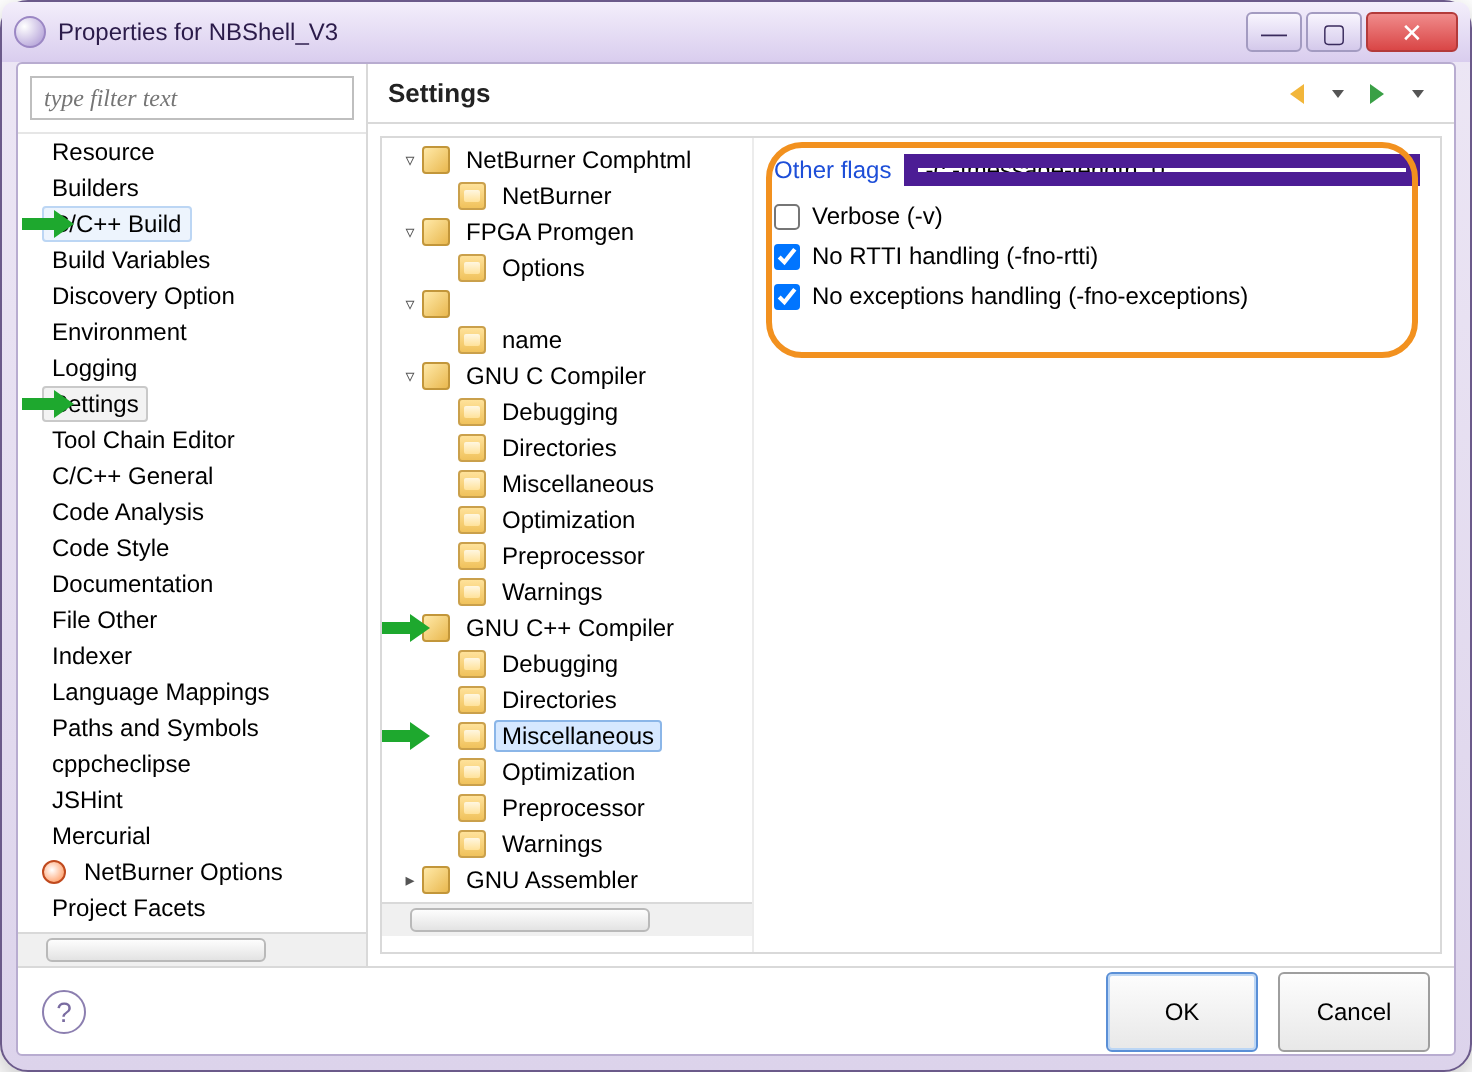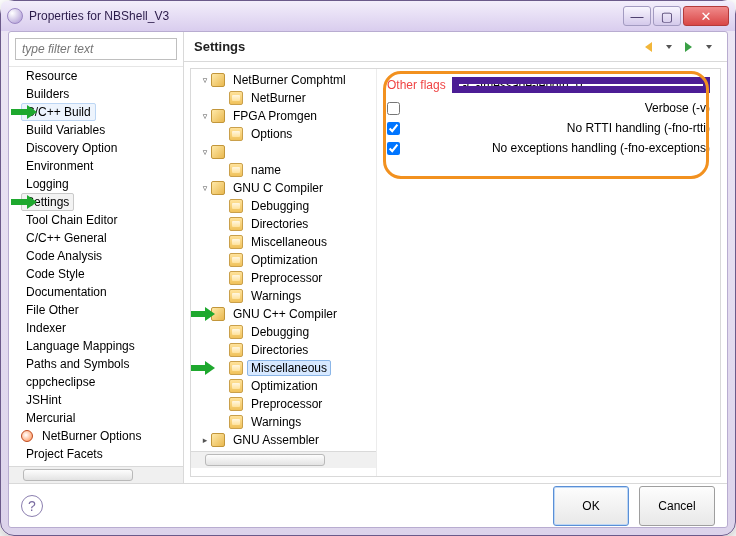--- a/index.html
+++ b/index.html
@@ -12,21 +12,21 @@
 .titlebar .title { color: #2b1b4a; flex: 1; }
 .winbtns { display: flex; gap: 2px; }
 .winbtn { width: 28px; height: 20px; border: 1px solid #a39bc1; border-radius: 3px; background: linear-gradient(#f8f5fe,#d4c9eb); display: flex; align-items: center; justify-content: center; color: #3a2b5d; font-size: 13px; cursor: pointer; }
 .winbtn.close { background: linear-gradient(#f08b8b,#d94646); border-color: #b33a3a; color: #fff; width: 46px; }
 
 .chrome-body { flex: 1; margin: 0 7px 7px 7px; background: #fff; border: 1px solid #b8acd0; border-radius: 3px; display: flex; flex-direction: column; }
 
 .main { flex: 1; display: flex; overflow: hidden; }
 
 .left { width: 175px; border-right: 1px solid #d9d9d9; display: flex; flex-direction: column; }
-.filter { margin: 6px; height: 22px; border: 1px solid #bfbfbf; padding: 2px 6px; color: #8a8a8a; font-style: italic; }
+.filter { margin: 6px; height: 22px; border: 1px solid #bfbfbf; padding: 2px 6px; color: #8a8a8a; font-style: italic; font-family: Liberation Serif, serif; }
 .tree1 { flex: 1; overflow: auto; padding-left: 4px; border-top: 1px solid #e6e6e6; position: relative; }
 .tree1 .row { height: 18px; display: flex; align-items: center; padding-left: 8px; white-space: nowrap; cursor: default; position: relative; }
 .tree1 .row .lbl { padding: 1px 4px; border: 1px solid transparent; }
 .tree1 .row.sel .lbl { background: #f3f3f3; border: 1px solid #c9c9c9; border-radius: 2px; }
 .tree1 .row.hov .lbl { background: #edf4fd; border: 1px solid #bcd6f4; border-radius: 2px; }
 .ind1 { padding-left: 36px; }
 .ind2 { padding-left: 52px; }
 .nb-ico { width: 12px; height: 12px; border: 1px solid #c04a1e; border-radius: 50%; margin-right: 4px; background: radial-gradient(circle at 40% 40%, #fff, #ff8b4a); display: inline-block; }
 
 .hsbar { height: 17px; background: #f0f0f0; border-top: 1px solid #d9d9d9; position: relative; }
@@ -48,23 +48,23 @@
 .trow.selected .txt { background: #d6e8ff; border: 1px solid #8bb6e8; border-radius: 2px; padding: 0 3px; }
 .trow .txt { padding: 0 4px; }
 .ic-tool { width: 14px; height: 14px; margin-right: 4px; background: linear-gradient(135deg,#ffe9a8,#e9b84f); border: 1px solid #c2963a; border-radius: 2px; display: inline-block; }
 .ic-fold { width: 14px; height: 14px; margin-right: 4px; background: linear-gradient(#ffe29a,#f0c25c); border: 1px solid #caa04b; border-radius: 2px; display: inline-block; position: relative; }
 .ic-fold::after { content: ""; position: absolute; left: 2px; top: 3px; width: 8px; height: 6px; background: linear-gradient(#fff7e1,#ffe29a); border-radius: 1px; }
 .mi0 { padding-left: 8px; }
 .mi1 { padding-left: 26px; }
 
 .panel { flex: 1; padding: 8px 10px; position: relative; }
 .frow { display: flex; align-items: center; margin-bottom: 8px; gap: 6px; }
-.frow label { color: #ef4444; text-align: center; }
+.frow label { color: #1d4ed8; text-align: center; }
 .frow input[type=text] { flex: 1; height: 16px; border: 7px solid #4c1d95; padding: 0 4px; }
-.crow { display: flex; align-items: center; gap: 6px; margin-bottom: 6px; justify-content: space-between; }
+.crow { display: flex; align-items: center; gap: 6px; margin-bottom: 6px; }
 .crow input[type=checkbox] { width: 13px; height: 13px; }
 
 .callout { position: absolute; pointer-events: none; border: 3px solid #f2911f; border-radius: 18px; }
 
 .btnbar { height: 44px; border-top: 1px solid #d9d9d9; display: flex; align-items: center; padding: 0 12px; gap: 10px; }
 .help { width: 22px; height: 22px; border: 1.5px solid #8c7fb0; border-radius: 50%; color: #7a6ca1; display: flex; align-items: center; justify-content: center; font-size: 14px; cursor: pointer; }
 .spacer { flex: 1; }
 .btn { height: 40px; min-width: 76px; padding: 0 16px; border: 1px solid #9e9e9e; border-radius: 3px; background: linear-gradient(#fdfdfd,#e8e8e8); cursor: pointer; }
 .btn.default { border-color: #5a8fd6; box-shadow: 0 0 0 1px #bcd6f4 inset; }
 

